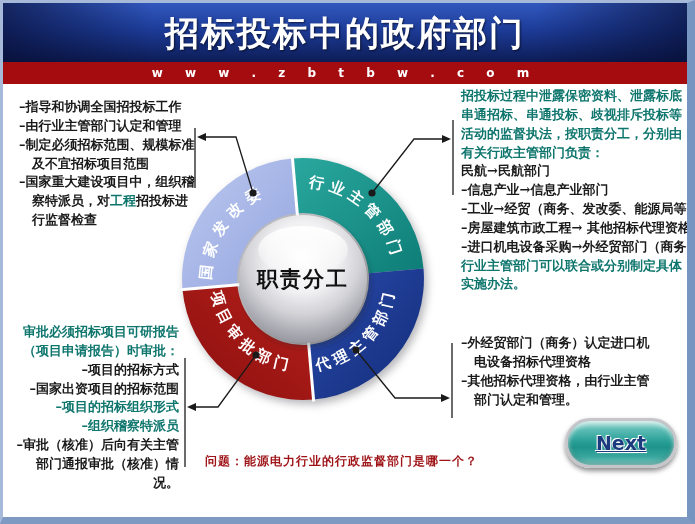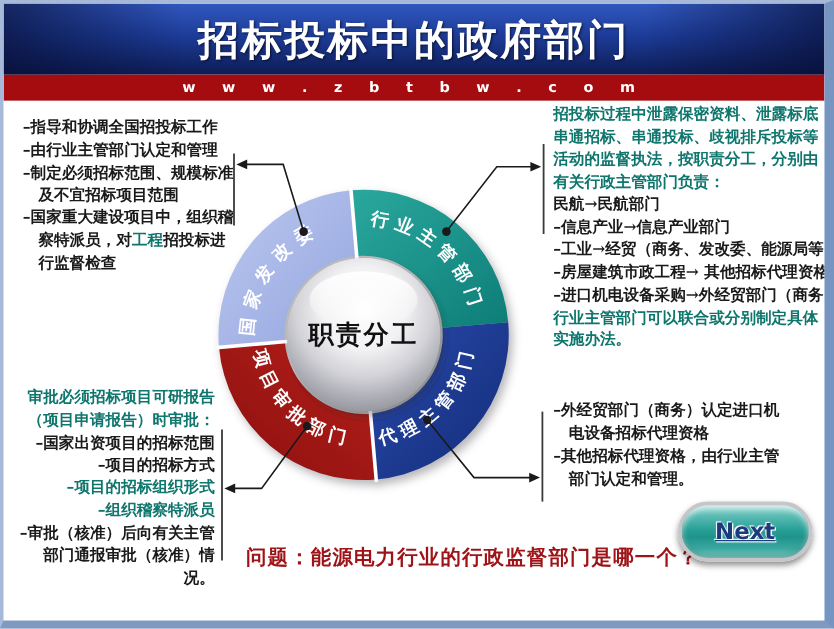--- a/index.html
+++ b/index.html
@@ -22,21 +22,21 @@
   .panel{position:absolute;font-size:13px;line-height:1.45;color:#1a1a1a;}
   .li{padding-left:13px;text-indent:-13px;}
   .red{color:#0f766e;}
   .pair{display:flex;white-space:nowrap;}
   .pair .pleft{display:inline-block;width:120px;}
   .nowrap .li{white-space:nowrap;}
   .tl{left:16px;top:14px;width:176px;}
   .tr{left:458px;top:3px;width:226px;}
   .bl{left:4px;top:239px;width:172px;text-align:right;}
   .br{left:458px;top:250px;width:200px;}
-  .question{position:absolute;left:202px;top:369px;font-size:17px;font-weight:700;color:#9e1317;letter-spacing:1px;}
+  .question{position:absolute;left:202px;top:369px;font-size:12px;font-weight:700;color:#9e1317;letter-spacing:1px;}
   
   .donut{position:absolute;left:170px;top:65px;filter:drop-shadow(3px 4px 4px rgba(90,90,100,.45));}
   .overlay{position:absolute;left:0;top:0;pointer-events:none;}
   
   .next-btn{position:absolute;left:562px;top:334px;width:112px;height:50px;border-radius:26px;cursor:pointer;
      border:3px solid #c6c6ca;box-sizing:border-box;
      background:linear-gradient(180deg,#aee0db 0%,#5bbcb4 20%,#259e95 48%,#1e948c 60%,#3aa89f 82%,#85cec7 100%);
      box-shadow:0 3px 5px rgba(0,0,0,.45), inset 0 2px 5px rgba(255,255,255,.75), inset 0 -2px 4px rgba(0,60,55,.35);
      display:flex;align-items:center;justify-content:center;}
   .next-btn span{color:#1c3a7e;font-family:"DejaVu Sans","Liberation Sans",sans-serif;
@@ -162,22 +162,22 @@
         </div>
       <div class="li">–信息产业→信息产业部门</div>
       <div class="li">–工业→经贸（商务、发改委、能源局等）</div>
       <div class="li">–房屋建筑市政工程→ 其他招标代理资格</div>
       <div class="li">–进口机电设备采购→外经贸部门（商务）</div>
       <div class="red" style="white-space:normal">行业主管部门可以联合或分别制定具体实施办法。</div>
     </div>
 
     <div class="panel bl">
       <div class="red">　审批必须招标项目可研报告（项目申请报告）时审批：</div>
+      <div class="li">–项目的招标方式</div>
       <div class="li">–国家出资项目的招标范围</div>
-      <div class="li">–项目的招标方式</div>
       <div class="li red">–项目的招标组织形式</div>
       <div class="li red">–组织稽察特派员</div>
       <div class="li">–审批（核准）后向有关主管部门通报审批（核准）情况。</div>
     </div>
 
     <div class="panel br">
       <div class="li">–外经贸部门（商务）认定进口机电设备招标代理资格</div>
       <div class="li">–其他招标代理资格，由行业主管部门认定和管理。</div>
     </div>
 

